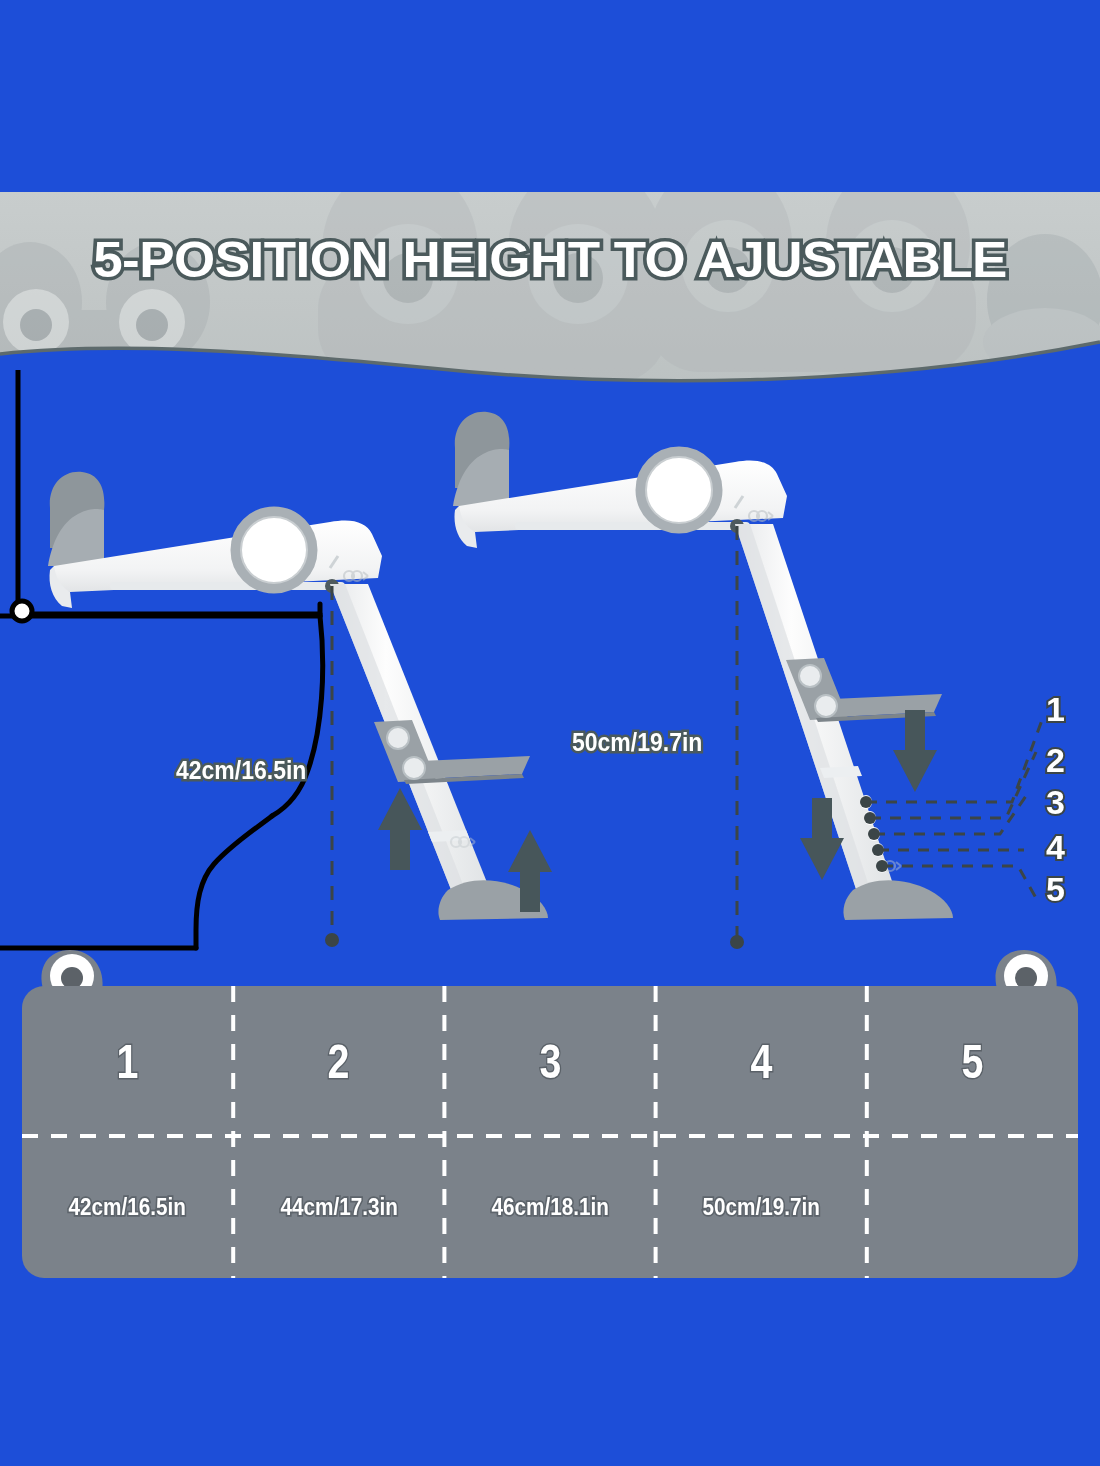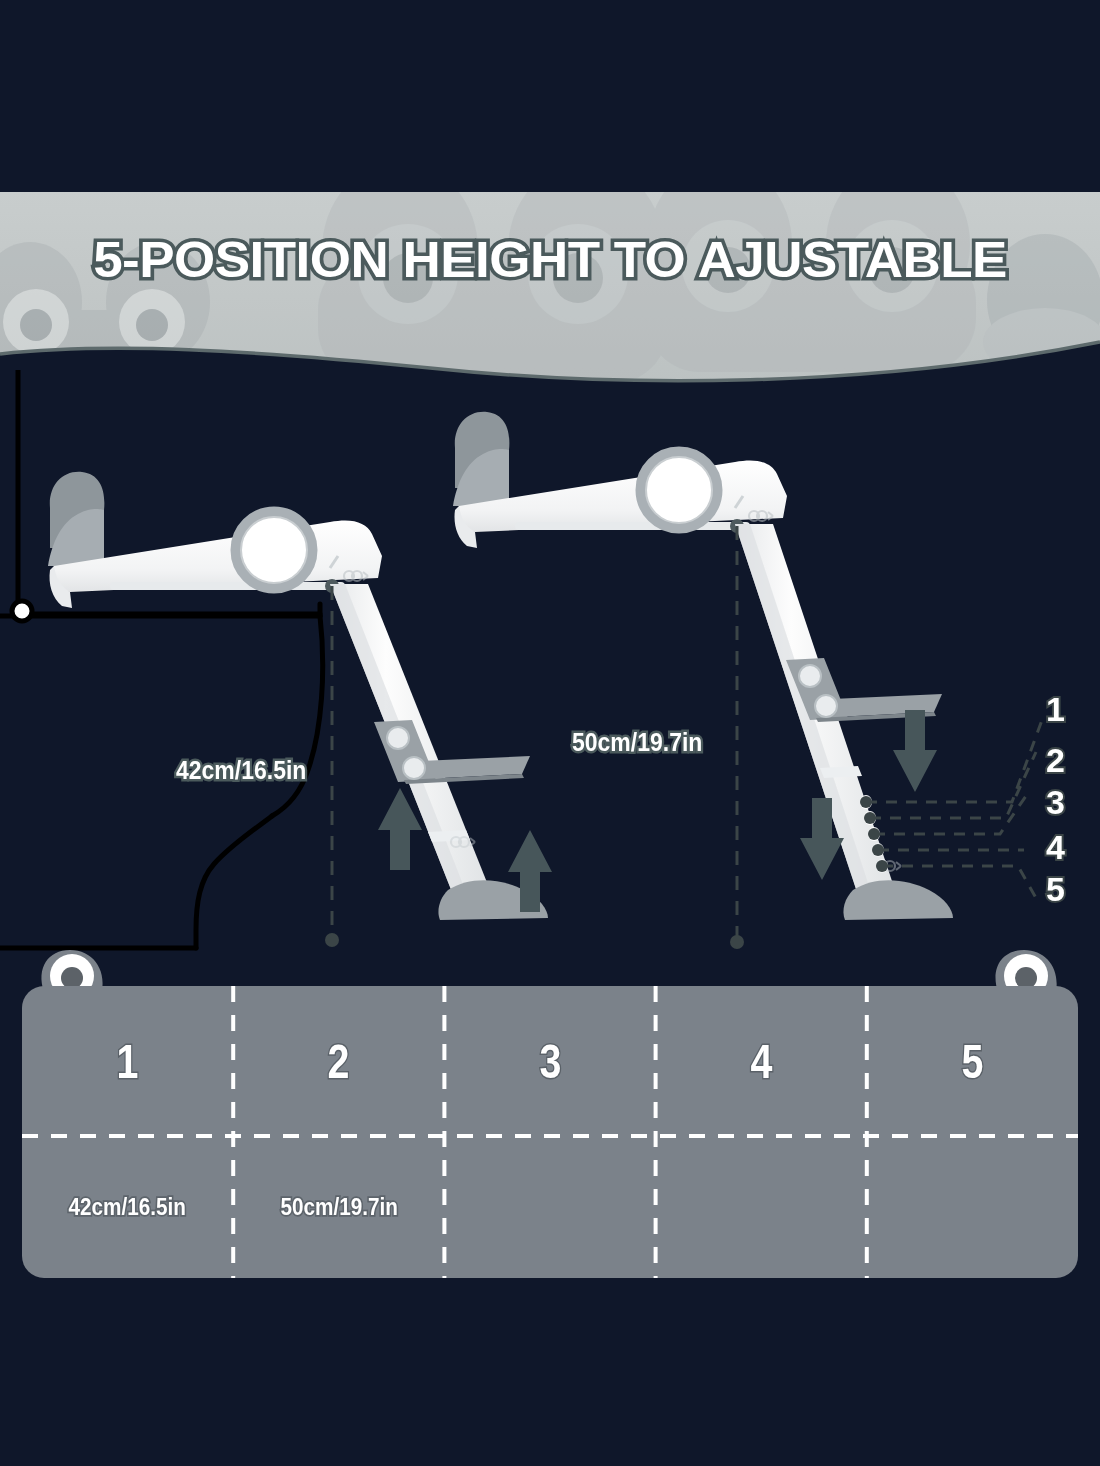--- a/index.html
+++ b/index.html
@@ -11,21 +11,21 @@
     width: 1100px;
     height: 1466px;
     position: relative;
     overflow: hidden;
     font-family: "Liberation Sans", sans-serif;
   }
 
   #page {
     position: absolute;
     inset: 0;
-    background: #0f172a;
+    background: #1d4ed8;
   }
 
   
   .banner-wrap {
     position: absolute;
     left: 0;
     top: 192px;
     width: 1100px;
     height: 192px;
     overflow: hidden;
@@ -418,18 +418,24 @@
         <span class="tbl-pos">4</span>
       </div>
       <div class="tbl-cell">
         <span class="tbl-pos">5</span>
       </div>
 
       <div class="tbl-cell">
         <span class="tbl-height">42cm/16.5in</span>
       </div>
       <div class="tbl-cell">
+        <span class="tbl-height">44cm/17.3in</span>
+      </div>
+      <div class="tbl-cell">
+        <span class="tbl-height">46cm/18.1in</span>
+      </div>
+      <div class="tbl-cell">
         <span class="tbl-height">50cm/19.7in</span>
       </div>
     </div>
   </div>
 
 </div>
 
 </body></html>

